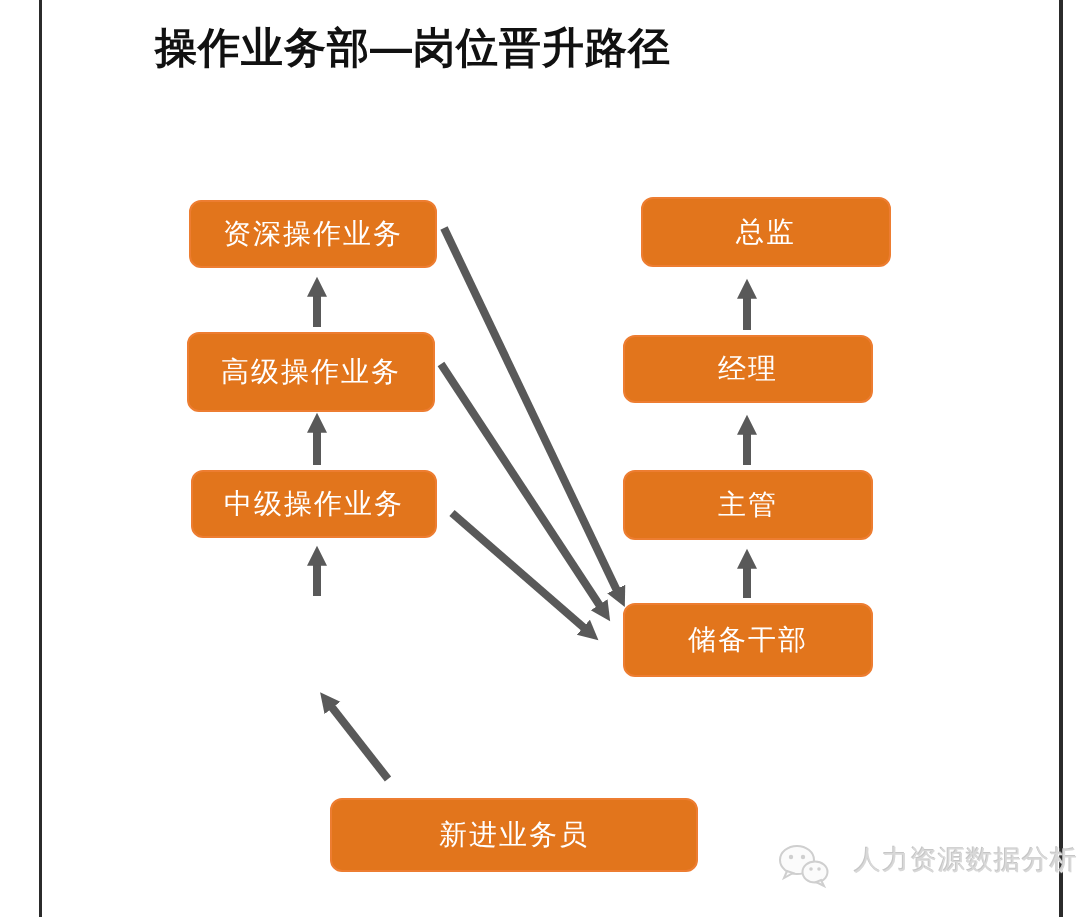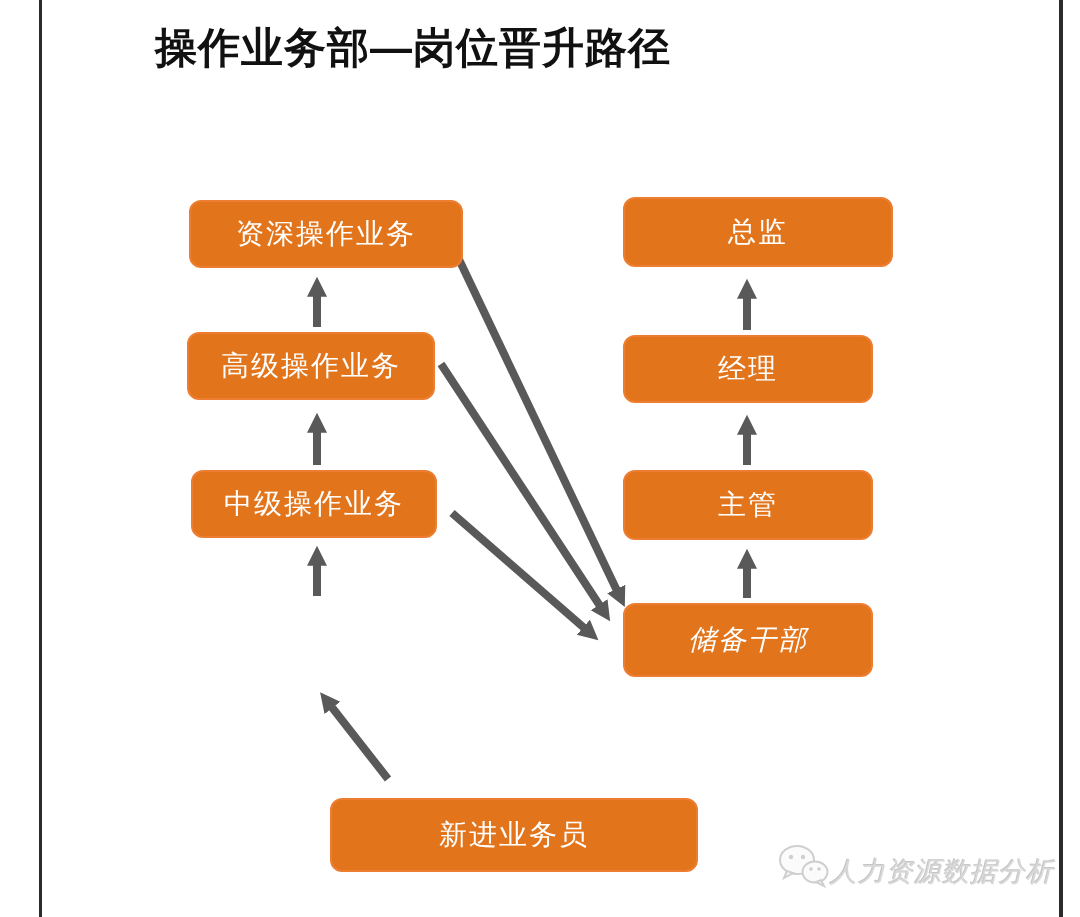--- a/index.html
+++ b/index.html
@@ -14,34 +14,34 @@
   .frame-line.right{left:1059px;width:4px;}
   .title{
     position:absolute;left:155px;top:20px;margin:0;
     font-size:42px;font-weight:700;color:var(--title-color);letter-spacing:1px;
   }
   .node{
     position:absolute;display:flex;align-items:center;justify-content:center;
     background:var(--box-fill);border:2px solid var(--box-border);border-radius:12px;
     color:#ffffff;font-size:28px;letter-spacing:2px;box-sizing:border-box;
   }
-  .n-senior       {left:189px;top:200px;width:274px;height:68px;}
-  .n-advanced     {left:187px;top:332px;width:248px;height:68px;}
+  .n-senior       {left:189px;top:200px;width:248px;height:68px;}
+  .n-advanced     {left:187px;top:332px;width:248px;height:80px;}
   .n-intermediate {left:191px;top:470px;width:246px;height:68px;}
   .n-junior       {left:197px;top:600px;width:251px;height:76px;}
   .n-newhire      {left:330px;top:798px;width:368px;height:74px;}
-  .n-director     {left:623px;top:197px;width:270px;height:70px;}
+  .n-director     {left:641px;top:197px;width:250px;height:70px;}
   .n-manager      {left:623px;top:335px;width:250px;height:68px;}
   .n-supervisor   {left:623px;top:470px;width:250px;height:70px;}
-  .n-reserve      {left:623px;top:603px;width:250px;height:74px;font-style:italic;}
+  .n-reserve      {left:623px;top:603px;width:250px;height:74px;}
   svg.arrows{position:absolute;left:0;top:0;width:1080px;height:917px;pointer-events:none;}
   .arrow{stroke:var(--arrow-color);stroke-width:8;fill:none;}
   .arrowhead{fill:var(--arrow-color);}
   .watermark{
-    position:absolute;left:776px;top:842px;display:flex;align-items:flex-end;gap:0;font-style:italic;
+    position:absolute;left:776px;top:842px;display:flex;align-items:flex-start;gap:24px;
   }
   .wm-text{
     font-size:27px;color:var(--wm-color);letter-spacing:1px;
     text-shadow:-1px -1px 0 #c6c6c6, 1px 1px 1px #ffffff;
   }
   .wm-logo{display:block;}
   .wm-logo .bubble{fill:#fbfbfb;stroke:#cfcfcf;stroke-width:2;}
   .wm-logo .eye{fill:#cfcfcf;stroke:none;}
 </style>
 </head>

